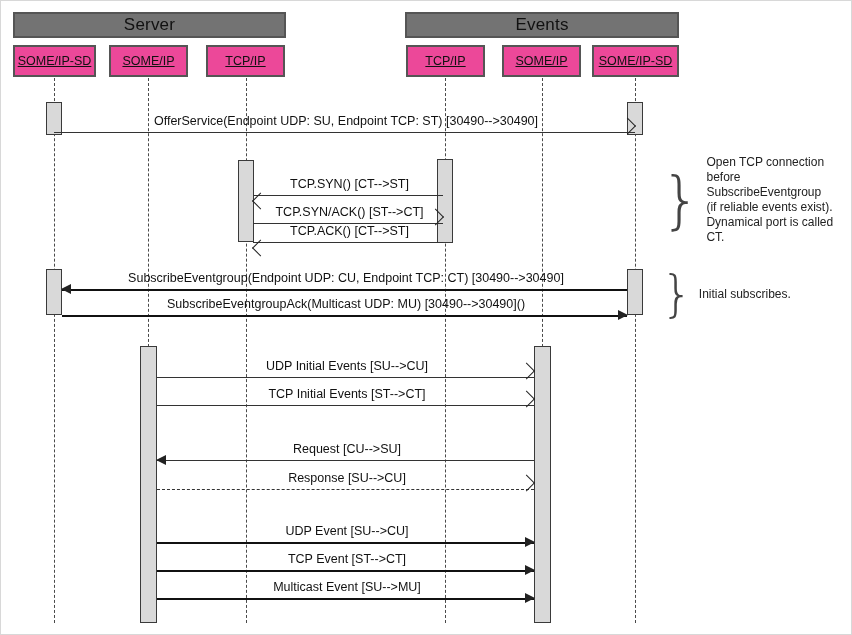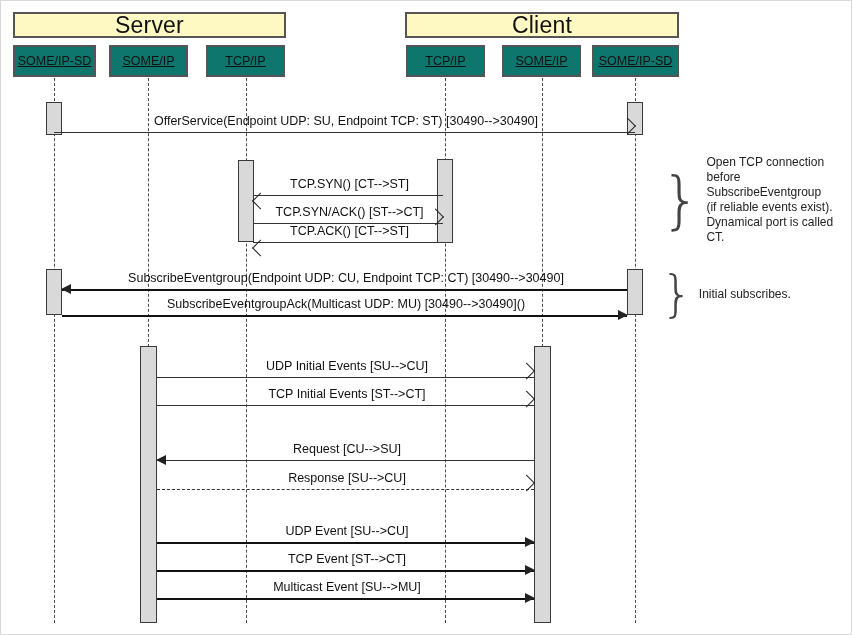--- a/index.html
+++ b/index.html
@@ -8,31 +8,31 @@
     position:relative;
     width:852px;height:635px;
     background:#ffffff;
     overflow:hidden;
     box-sizing:border-box;
     border:1px solid #d8d8d8;
   }
   
   .group-box{
     position:absolute;
-    background:#fef9c3;
+    background:#737373;
     border:2px solid #555555;
     box-sizing:border-box;
     display:flex;align-items:center;justify-content:center;
-    font-size:23px;color:#111;
+    font-size:17px;color:#111;
     letter-spacing:.2px;
   }
   
   .part-box{
     position:absolute;
-    background:#0f766e;
+    background:#ec4899;
     border:2px solid #555555;
     box-sizing:border-box;
     display:flex;align-items:center;justify-content:center;
     font-size:12.5px;color:#111;
   }
   .part-box span{ text-decoration:underline; white-space:nowrap; }
   
   .lifeline{
     position:absolute;
     width:0;
@@ -106,21 +106,21 @@
 </style>
 </head>
 <body>
 
 <div id="canvas">
 
   <div class="group-box" style="left:12px;top:11px;width:273px;height:26px;">
     <span>Server</span>
   </div>
   <div class="group-box" style="left:404px;top:11px;width:274px;height:26px;">
-    <span>Client</span>
+    <span>Events</span>
   </div>
 
   <div class="part-box" style="left:12px;top:44px;width:83px;height:32px;">
     <span>SOME/IP-SD</span>
   </div>
   <div class="part-box" style="left:108px;top:44px;width:79px;height:32px;">
     <span>SOME/IP</span>
   </div>
   <div class="part-box" style="left:205px;top:44px;width:79px;height:32px;">
     <span>TCP/IP</span>

